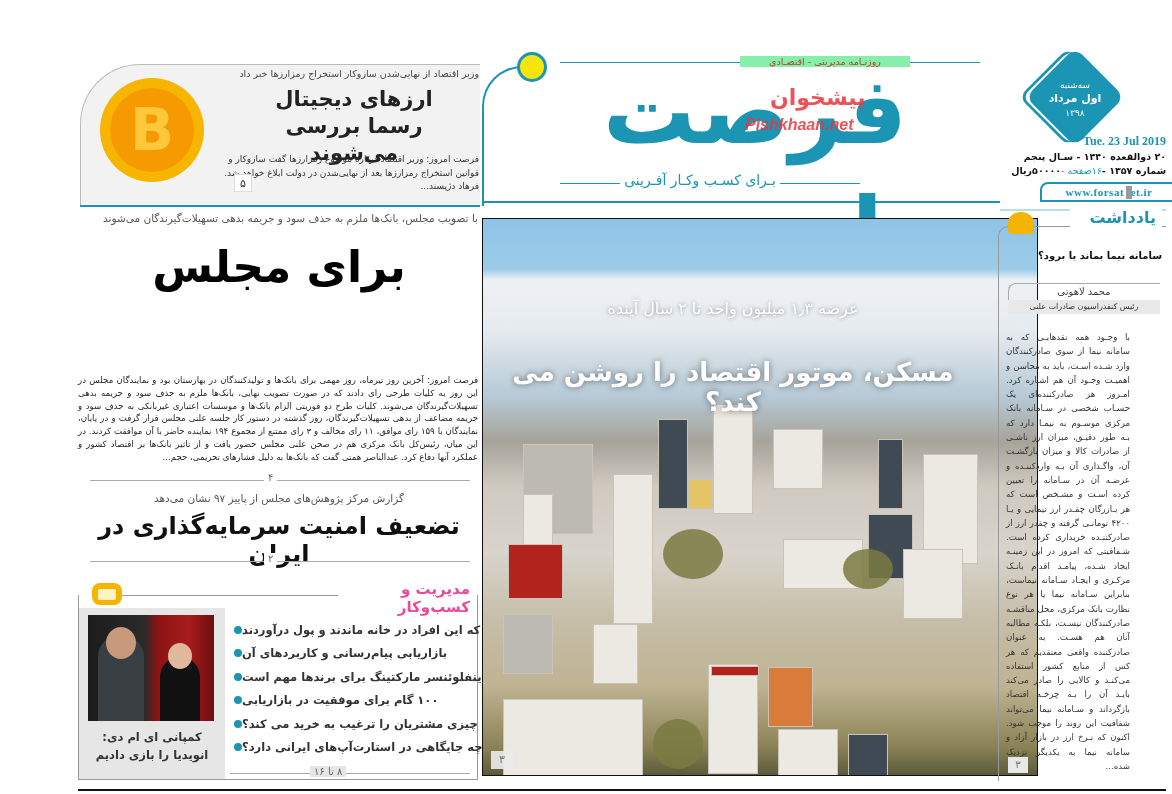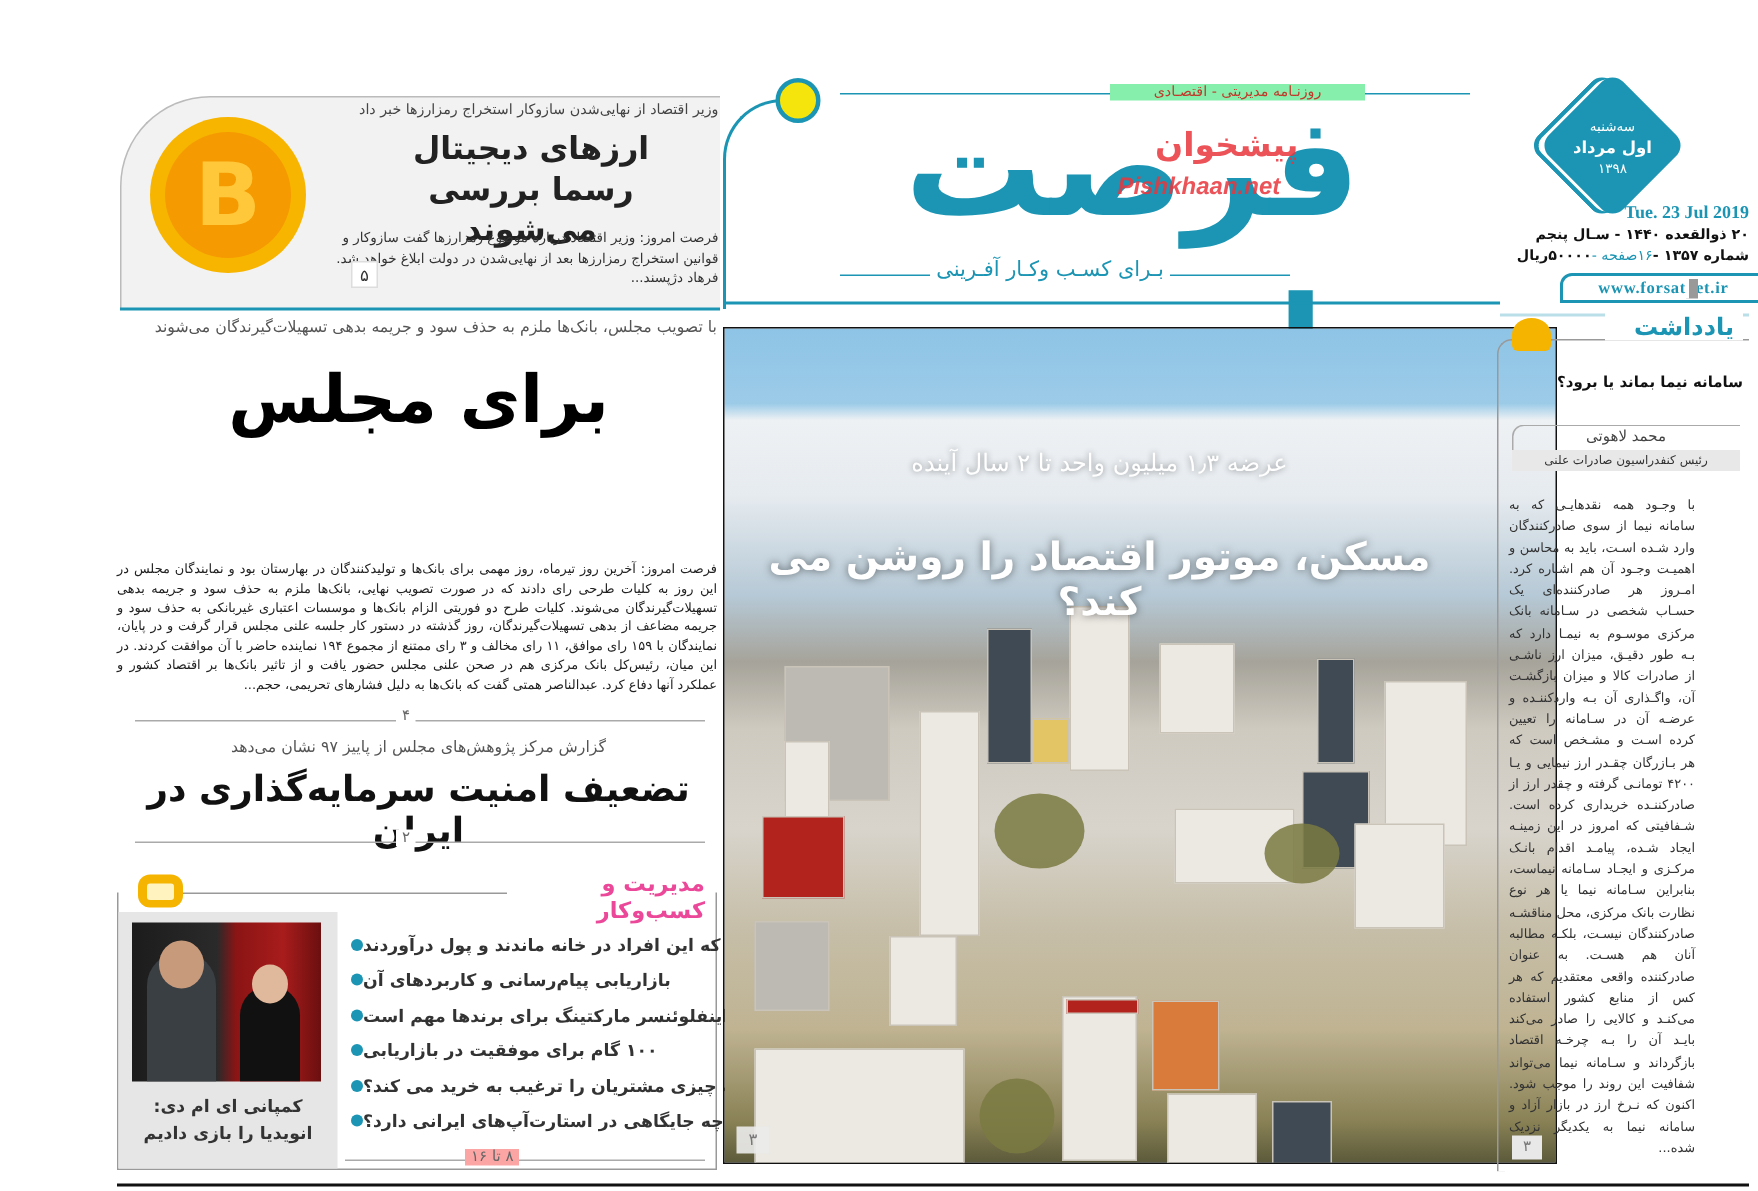--- a/index.html
+++ b/index.html
@@ -58,21 +58,21 @@
   .mgmt-photo { position: absolute; left: 88px; top: 615px; width: 126px; height: 106px; background: linear-gradient(90deg, #1c1c1c 0%, #2a2a2a 45%, #8b1414 55%, #a81c1c 80%, #6b0f0f 100%); overflow: hidden; }
   .mgmt-photo .p1 { position: absolute; left: 10px; top: 20px; width: 46px; height: 86px; background: #3a3f44; border-radius: 22px 22px 0 0; }
   .mgmt-photo .p1h { position: absolute; left: 18px; top: 12px; width: 30px; height: 32px; background: #c89a7c; border-radius: 50%; }
   .mgmt-photo .p2 { position: absolute; left: 72px; top: 42px; width: 40px; height: 64px; background: #111; border-radius: 20px 20px 0 0; }
   .mgmt-photo .p2h { position: absolute; left: 80px; top: 28px; width: 24px; height: 26px; background: #e0b89c; border-radius: 50%; }
   .mgmt-caption { position: absolute; left: 80px; top: 728px; width: 144px; text-align: center; font-size: 11.5px; line-height: 18px; color: #333; font-weight: bold; }
   .mgmt-list { position: absolute; left: 228px; top: 618px; width: 238px; list-style: none; }
   .mgmt-list li { display: flex; flex-direction: row-reverse; align-items: center; height: 23.5px; font-size: 11.5px; font-weight: bold; color: #333; }
   .mgmt-list li .dot { width: 8px; height: 8px; border-radius: 50%; background: #1b95b3; margin-left: 6px; flex-shrink: 0; }
   .mgmt-list li .txt { text-align: right; white-space: nowrap; }
-  .mgmt-pages { position: absolute; left: 310px; top: 766px; font-size: 10px; color: #666; background: #fca5a5; padding: 0 4px; }
+  .mgmt-pages { position: absolute; left: 310px; top: 766px; font-size: 10px; color: #666; background: #e5e5e5; padding: 0 4px; }
   .mgmt-pages-line { position: absolute; left: 230px; top: 773px; width: 240px; height: 1px; background: #aaa; }
 
   
   .main-photo { position: absolute; left: 482px; top: 218px; width: 556px; height: 558px; border: 1px solid #111; overflow: hidden;
     background:
       linear-gradient(180deg, #8ec4e6 0%, #9ccbe8 9%, #eef1f4 11%, #e6ebef 20%, #b6c9d6 32%, #a6a39a 40%, #cfcac0 48%, #d8d4cc 60%, #c6bea8 72%, #bfb392 84%, #8a8256 95%, #5b5a3a 100%); }
   .bld { position: absolute; background: #ece8e2; border: 1px solid #c9c3b8; }
   .bld.dark { background: #3f4a55; }
   .bld.red { background: #b3231d; }
   .bld.orange { background: #d97b3a; }

